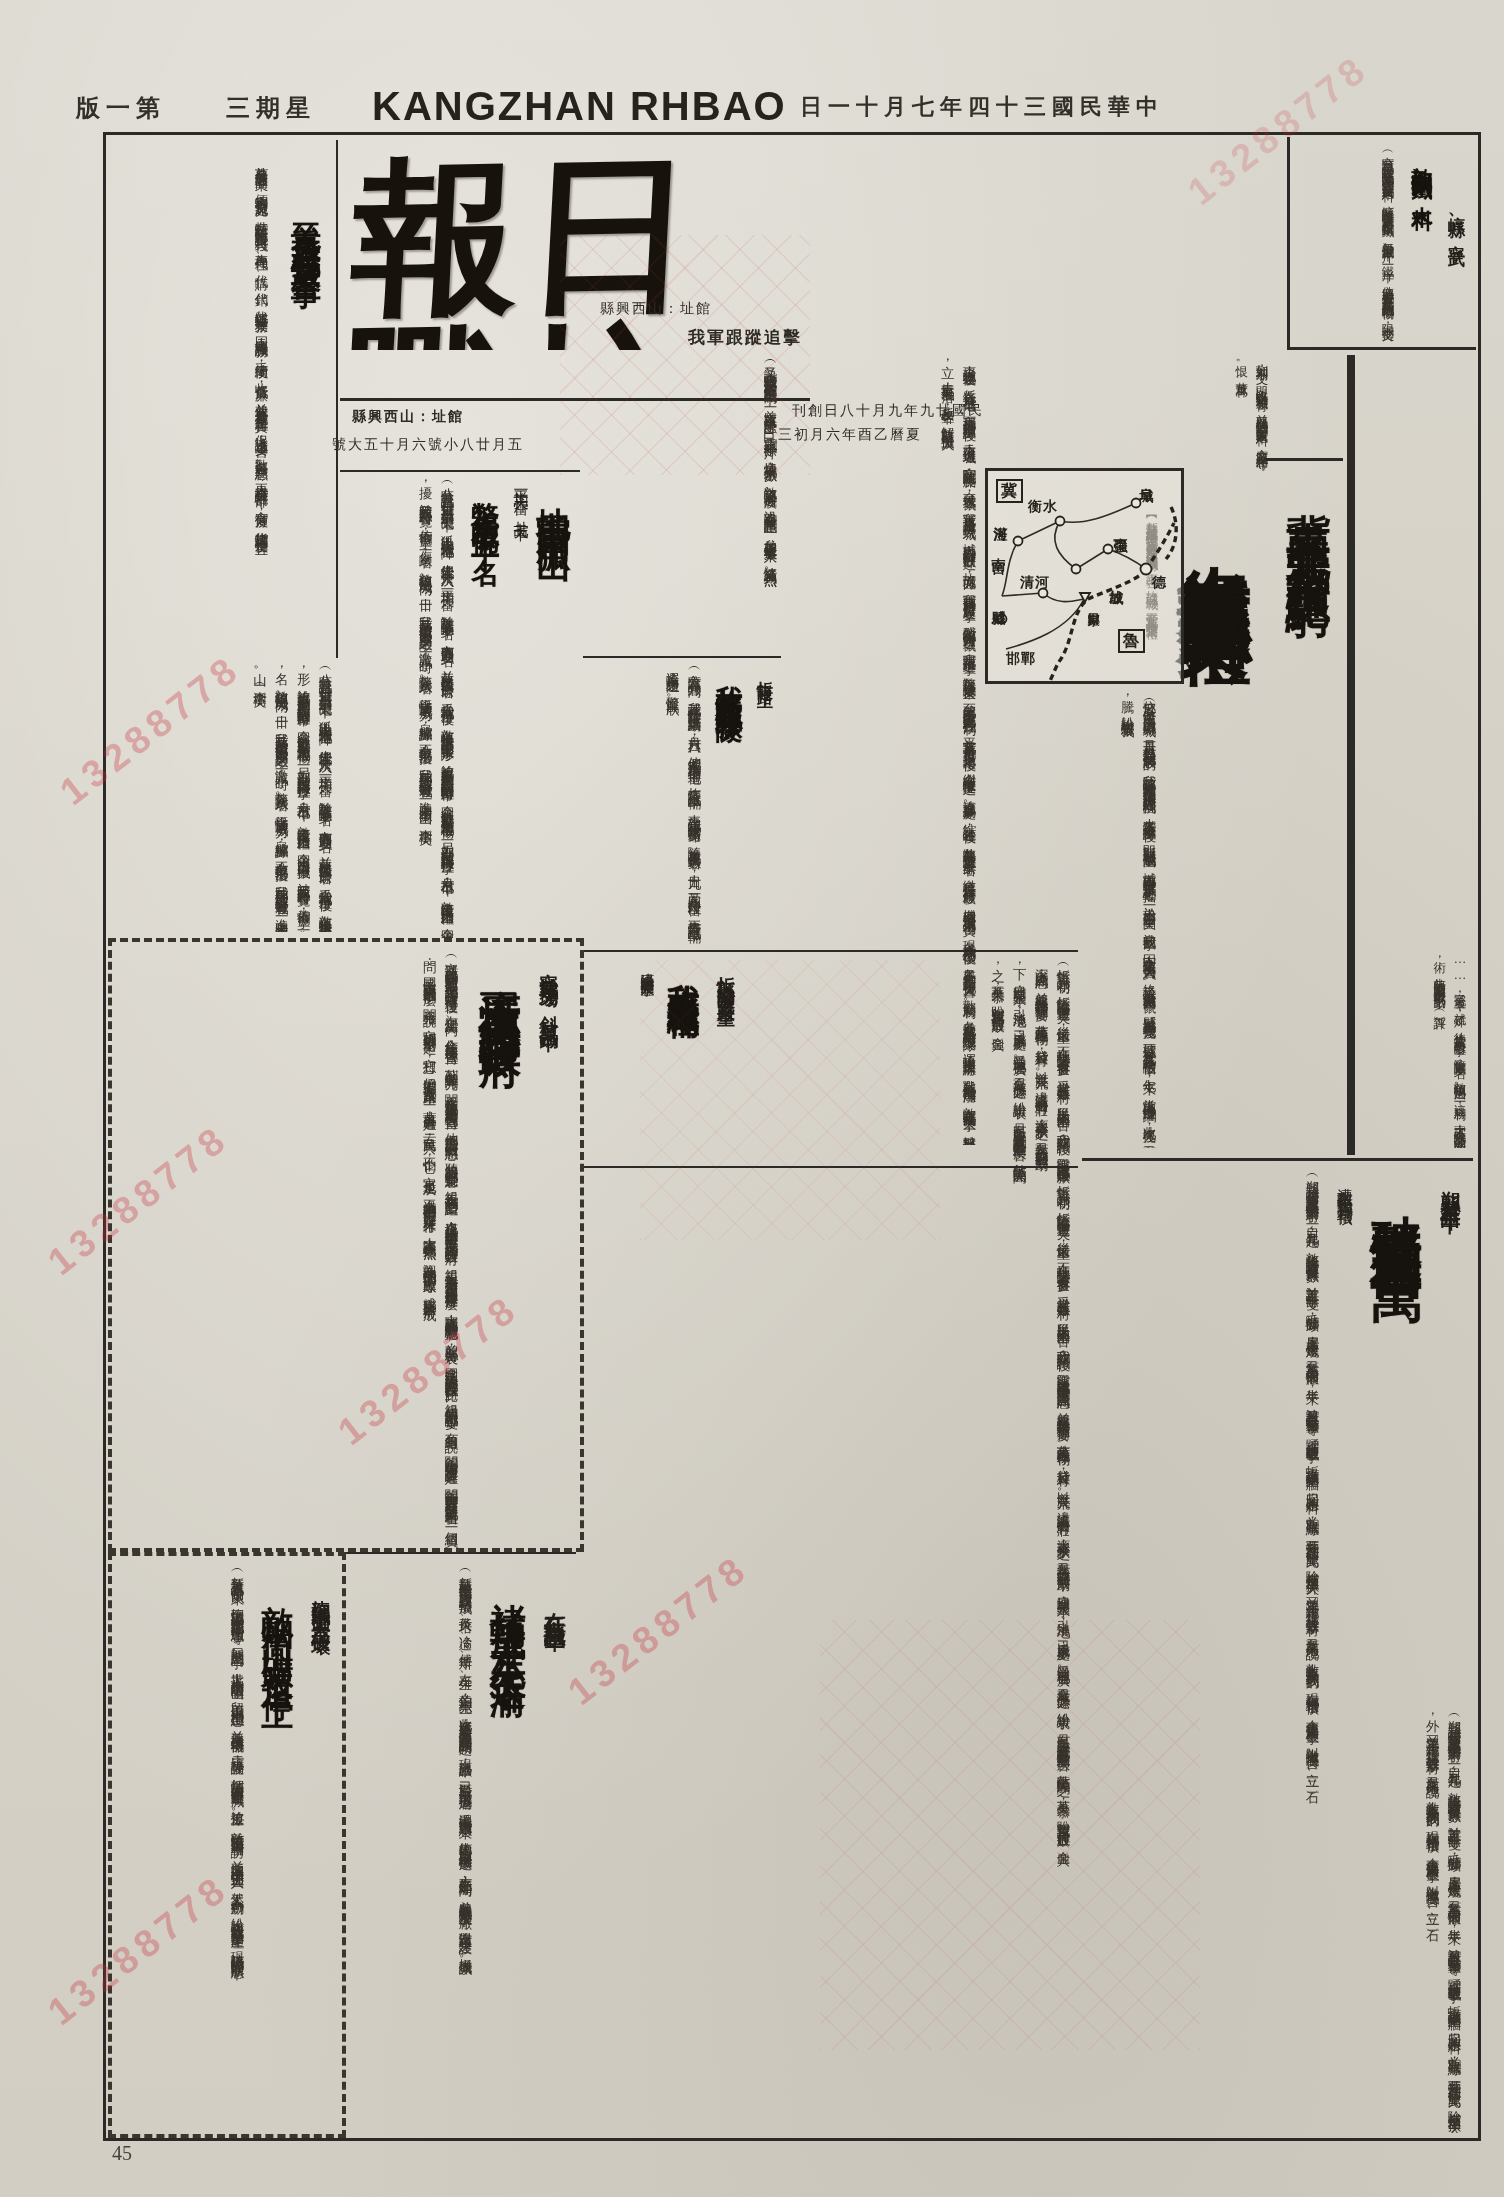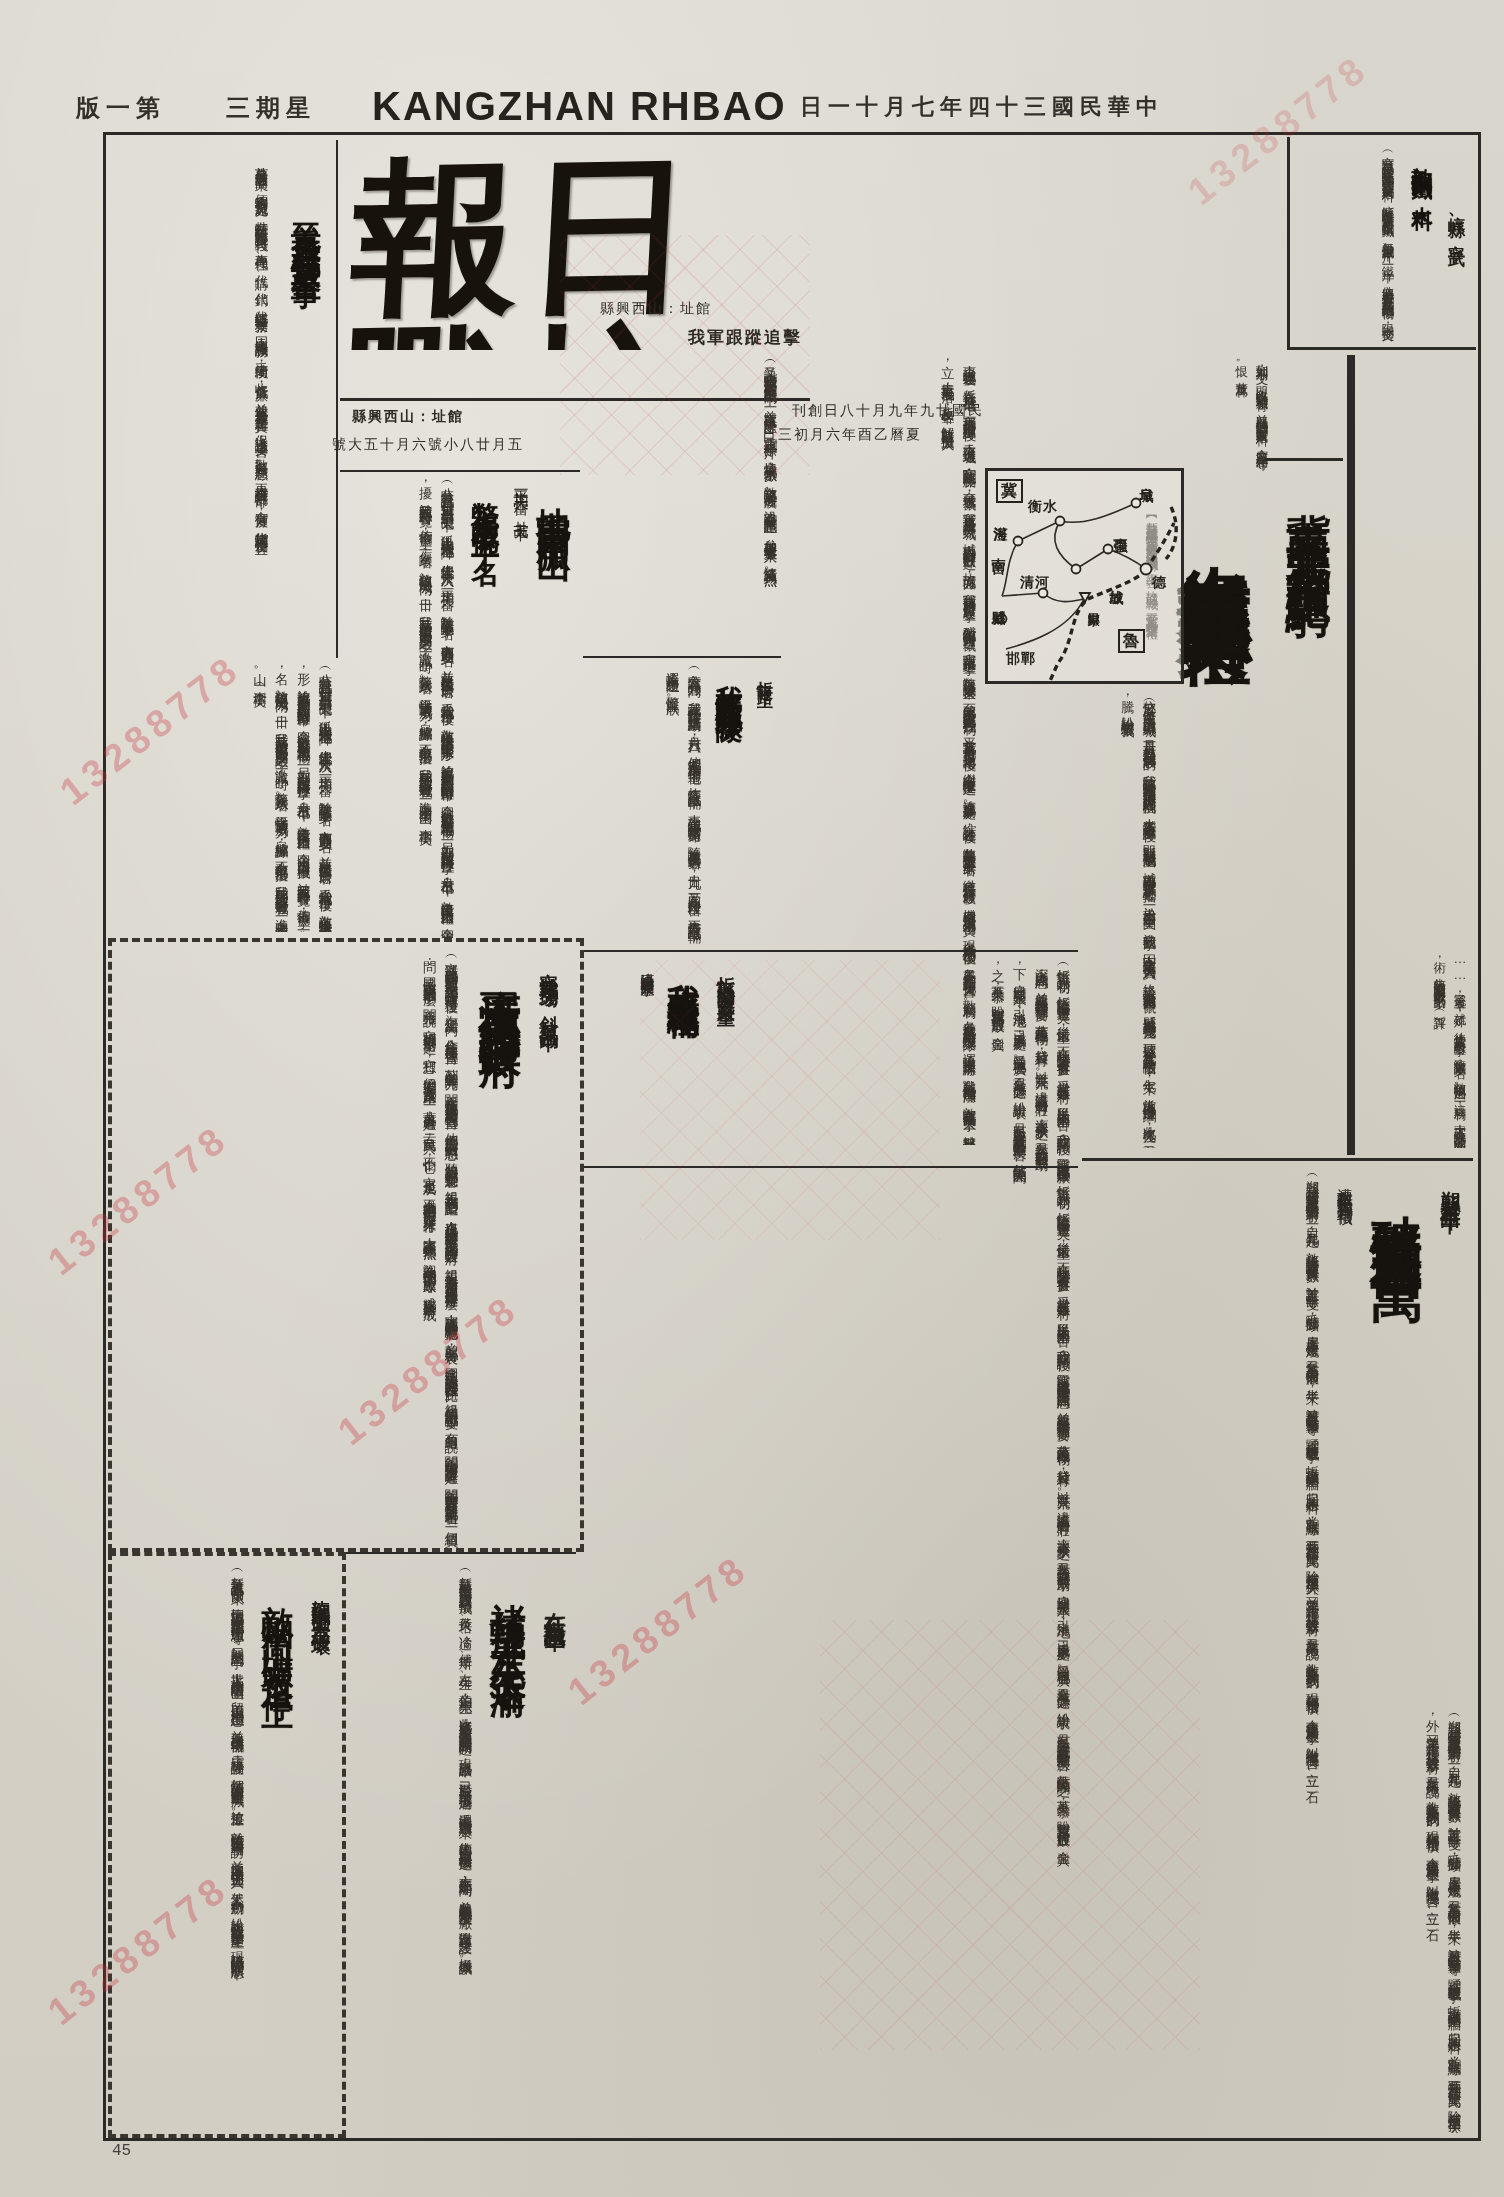--- a/index.html
+++ b/index.html
@@ -23,21 +23,21 @@
       repeating-linear-gradient(-45deg, rgba(196,52,60,.20) 0 1.5px, rgba(0,0,0,0) 1.5px 26px);}
   .wm{position:absolute;color:rgba(198,40,52,.30);font-weight:bold;font-size:38px;letter-spacing:6px;transform:rotate(-38deg);transform-origin:left top;font-family:"Liberation Sans",sans-serif;white-space:nowrap;}
   .hdr{position:absolute;top:92px;font-size:24px;font-weight:bold;color:#33302a;letter-spacing:6px;}
   #masthead-title{font-size:168px;font-weight:bold;color:#17130c;letter-spacing:6px;line-height:1;
     font-family:"DejaVu Serif",serif;transform:skewX(-4deg) rotate(-1deg);text-shadow:2px 2px 2px rgba(30,22,12,.35);}
   .infoline{font-size:14px;color:#2e2b25;letter-spacing:2px;white-space:nowrap;}
   .wavy{border:4px dashed #3a362f;}
   .map-label{position:absolute;font-size:14px;font-weight:bold;color:#26231d;letter-spacing:1px;line-height:1.15;}
   .map-label.v{writing-mode:vertical-rl;text-orientation:upright;}
   .boxchar{border:2px solid #26231d;padding:1px 3px;font-size:16px;}
-  .pageno{position:absolute;left:112px;top:2142px;font-size:16px;color:#45413a;font-family:Liberation Mono, monospace;}
+  .pageno{position:absolute;left:112px;top:2142px;font-size:20px;color:#45413a;font-family:Liberation Serif, serif;}
 </style>
 </head>
 <body>
 <div id="paper"></div>
 
 <div class="hdr" style="left:76px;">版一第</div>
 <div class="hdr" style="left:226px;text-align:right;">三期星</div>
 <div class="hdr" style="left:372px;top:84px;font-size:40px;letter-spacing:2px;font-family:'Liberation Sans',sans-serif;font-weight:bold;color:#26231e;">KANGZHAN RHBAO</div>
 <div class="hdr" style="left:800px;font-size:22px;">日一十月七年四十三國民華中</div>
 

